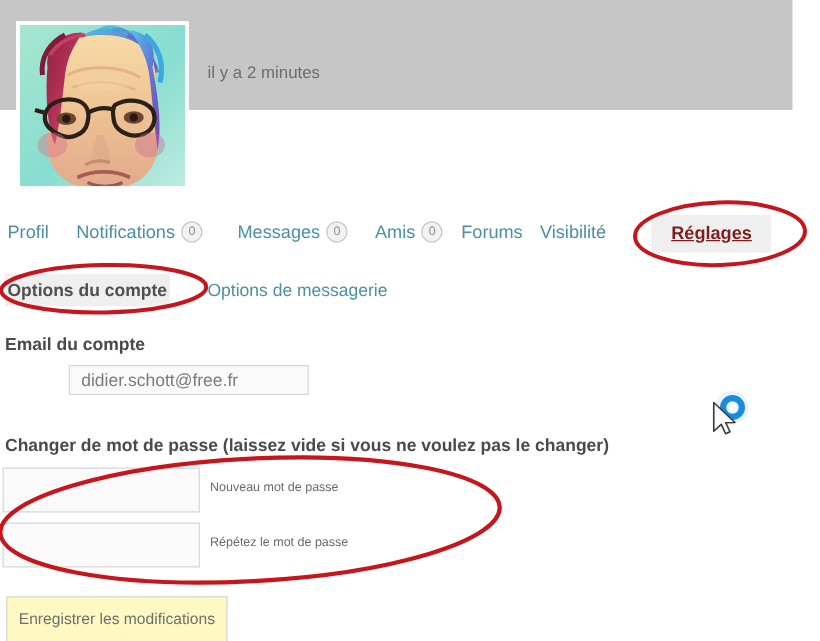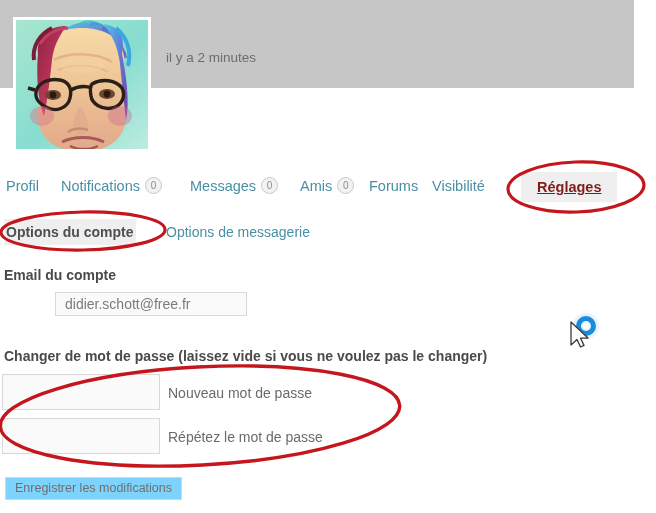--- a/index.html
+++ b/index.html
@@ -141,35 +141,35 @@
     color: #7b7b7b;
     padding: 0 9px;
     outline: none;
   }
   #input-email { left: 19px; top: 292px; width: 192px; height: 24px; margin-left: 36px; }
   #input-pass1 { left: 2px; top: 374px; width: 158px; height: 36px; }
   #input-pass2 { left: 2px; top: 418px; width: 158px; height: 36px; }
 
   .field-caption {
     position: absolute;
-    font-size: 14px;
+    font-size: 10px;
     color: #6a6a6a;
     white-space: nowrap;
   }
   #caption-pass1 { left: 168px; top: 385px; }
   #caption-pass2 { left: 168px; top: 429px; }
 
   #save-button {
     position: absolute;
     left: 5px;
     top: 477px;
-    height: 23px;
+    height: 37px;
     line-height: 21px;
     padding: 0 9px;
-    background: #7dd3fc;
+    background: #fef9c3;
     border: 1px solid #d6d6d6;
     font-family: "Liberation Sans", "DejaVu Sans", sans-serif;
     font-size: 12.5px;
     color: #6f6f6f;
     cursor: pointer;
     box-sizing: border-box;
   }
 
   
   #annotations {

